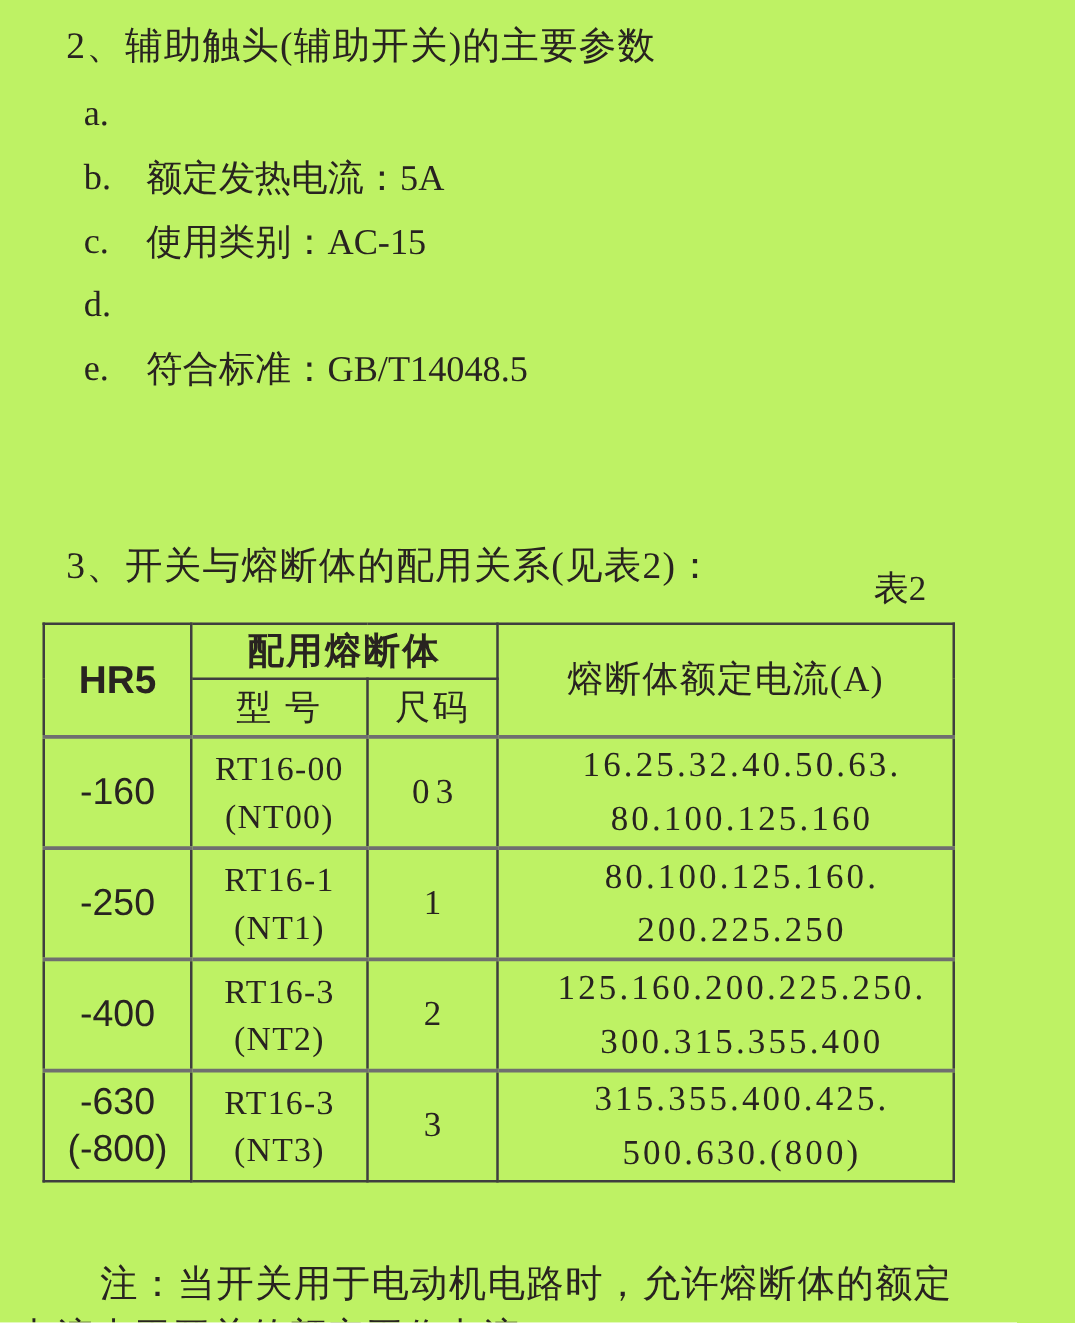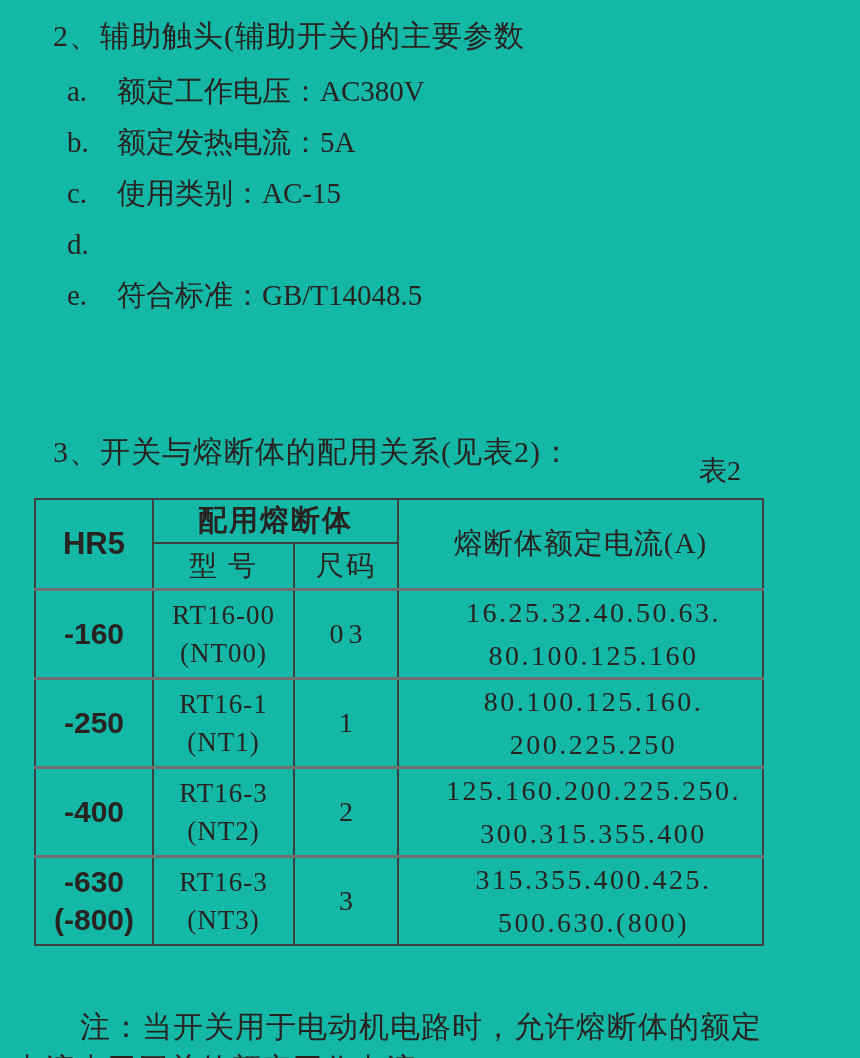--- a/index.html
+++ b/index.html
@@ -1,21 +1,21 @@
 <!DOCTYPE html>
 <html><head>
 <meta charset="utf-8">
 <style>
   * { margin: 0; padding: 0; box-sizing: border-box; }
   html, body { background: #ffffff; }
   .page {
     position: relative;
     width: 860px;
     height: 1058px;
-    background: #14b8a6;
+    background: #bef264;
     color: #282320;
     font-family: "Liberation Serif", "DejaVu Serif", serif;
     overflow: hidden;
   }
   .section-heading {
     position: absolute;
     font-size: 30px;
     letter-spacing: 1px;
     white-space: nowrap;
   }
@@ -72,21 +72,21 @@
   .cell-fuse-group {
     font-weight: bold;
     font-size: 29px;
     letter-spacing: 2px;
   }
   .cell-subheader { font-size: 28px; letter-spacing: 2px; }
   .cell-current-header { font-size: 29px; letter-spacing: 1px; }
 
   .col1-cell {
     font-family: "Liberation Sans", "DejaVu Sans", sans-serif;
-    font-weight: bold;
+    font-weight: normal;
     font-size: 30px;
     line-height: 38px;
   }
   .col2-cell { font-size: 27px; line-height: 38px; letter-spacing: 1px; }
   .col3-cell { font-size: 28px; letter-spacing: 5px; text-indent: 5px; }
   .col4-cell {
     font-size: 28px;
     line-height: 43px;
     text-align: left;
     padding-left: 26px !important;
@@ -105,21 +105,20 @@
 </head>
 <body>
 
 <div class="page">
 
   <div id="sec2-heading" class="section-heading">2、辅助触头(辅助开关)的主要参数</div>
 
   <div class="param-list">
     <div class="param-item">
       <span class="param-marker">a.</span>
-      <span>额定工作电压：AC380V</span>
     </div>
     <div class="param-item">
       <span class="param-marker">b.</span>
       <span>额定发热电流：5A</span>
     </div>
     <div class="param-item">
       <span class="param-marker">c.</span>
       <span>使用类别：AC-15</span>
     </div>
     <div class="param-item">

